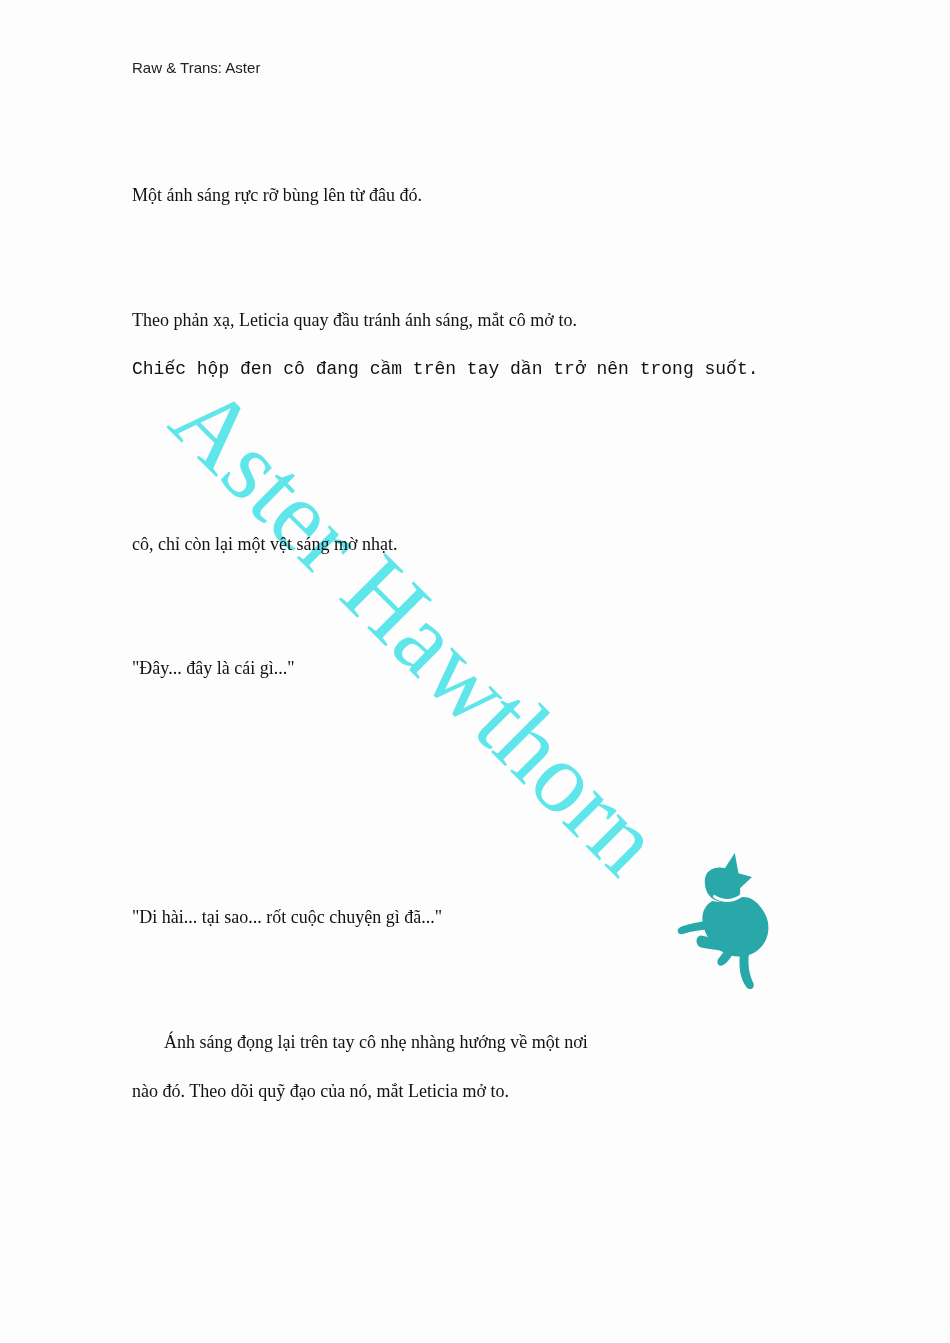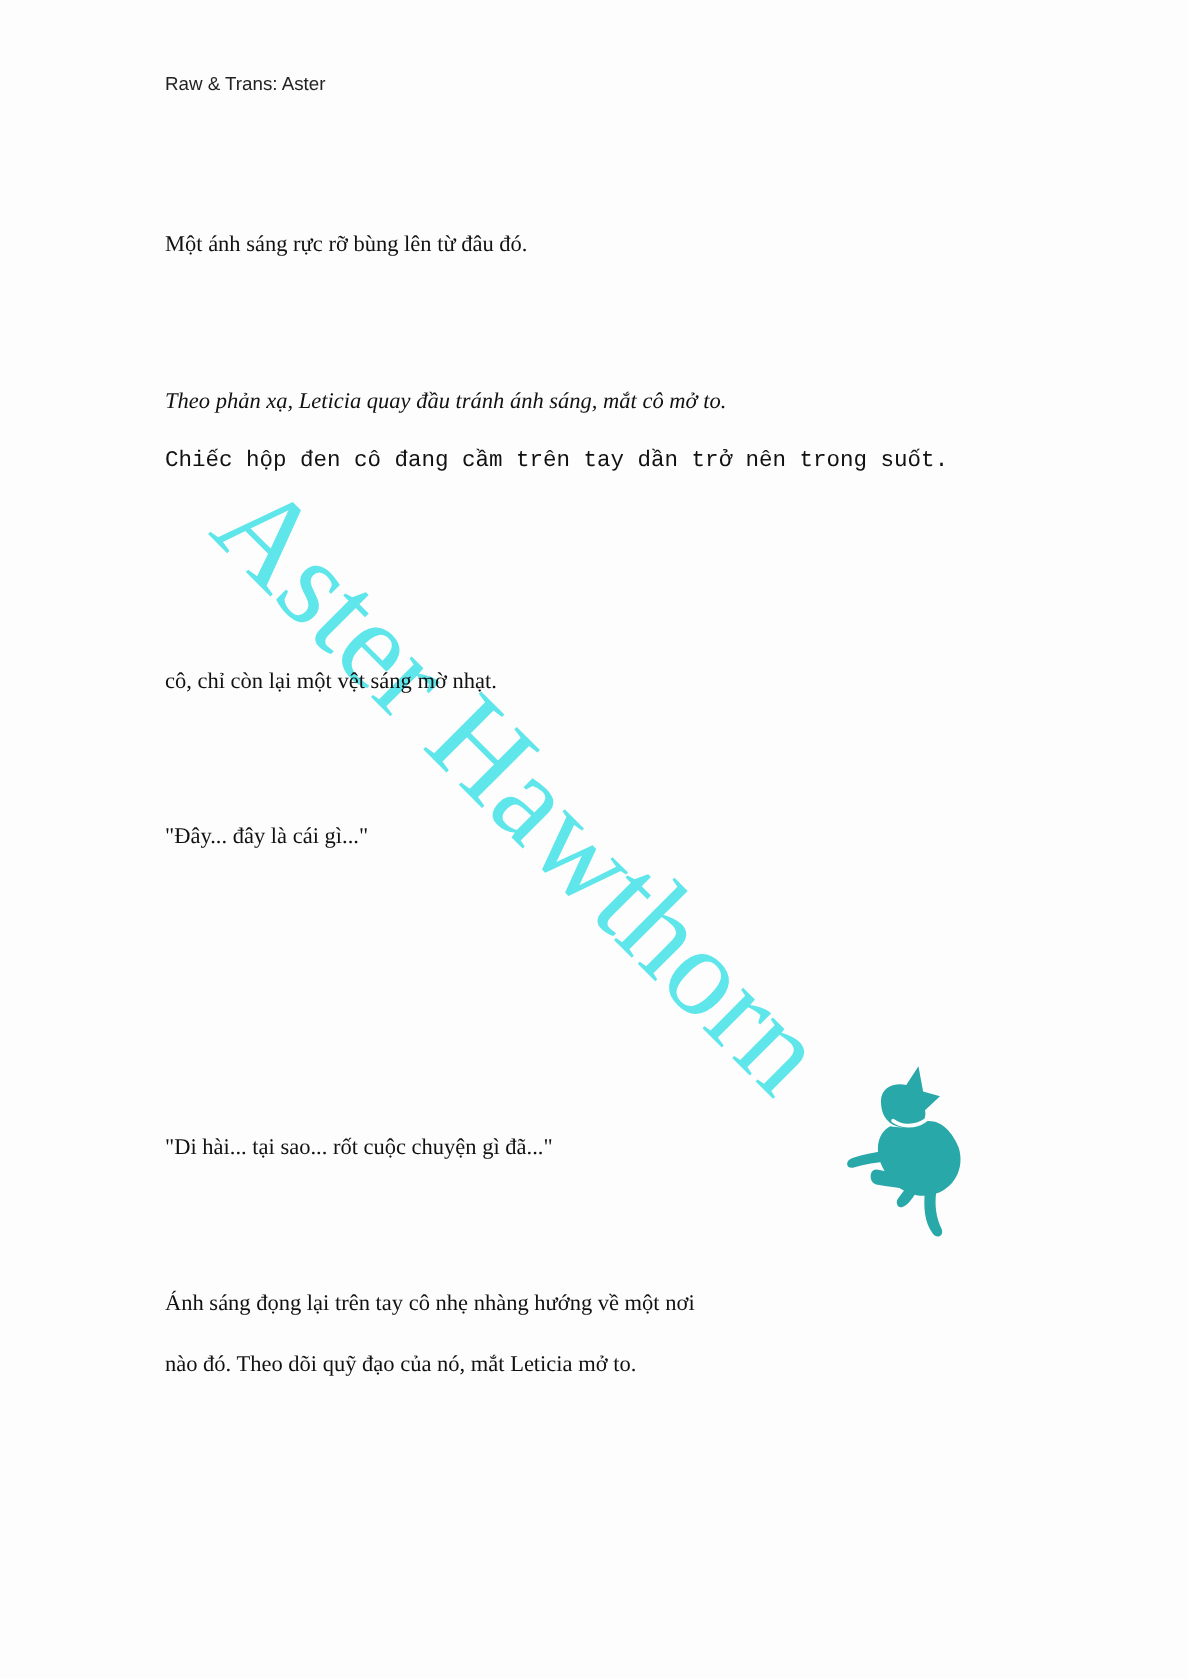--- a/index.html
+++ b/index.html
@@ -89,21 +89,21 @@
 
       <path d="M70 140 L86 136 C80 148 74 156 68 158 C62 160 60 152 64 148 Z"></path>
 
       <path d="M92 140 C90 160 92 175 100 186 C104 192 112 190 110 182 C104 170 102 156 104 142 Z"></path>
     </g>
 
     <path d="M58 66 C66 72 80 74 92 66" stroke="#fdfdfd" stroke-width="4" fill="none" stroke-linecap="round"></path>
   </svg>
 
   <div class="line" style="top:180px;">Một ánh sáng rực rỡ bùng lên từ đâu đó.</div>
-  <div class="line" style="top:305px;font-style:italic;">Theo phản xạ, Leticia quay đầu tránh ánh sáng, mắt cô mở to.</div>
+  <div class="line" style="top:305px;">Theo phản xạ, Leticia quay đầu tránh ánh sáng, mắt cô mở to.</div>
   <div class="line" style="top:354px;font-family:Liberation Mono, monospace;">Chiếc hộp đen cô đang cầm trên tay dần trở nên trong suốt.</div>
   <div class="line" style="top:529px;">cô, chỉ còn lại một vệt sáng mờ nhạt.</div>
   <div class="line" style="top:653px;">"Đây... đây là cái gì..."</div>
   <div class="line" style="top:902px;">"Di hài... tại sao... rốt cuộc chuyện gì đã..."</div>
-  <div class="line" style="top:1027px;">Ánh sáng đọng lại trên tay cô nhẹ nhàng hướng về một nơi</div>
+  <div class="line" style="top:1027px;margin-left:32px;">Ánh sáng đọng lại trên tay cô nhẹ nhàng hướng về một nơi</div>
   <div class="line" style="top:1076px;">nào đó. Theo dõi quỹ đạo của nó, mắt Leticia mở to.</div>
 
 </div>
 
 </body></html>

